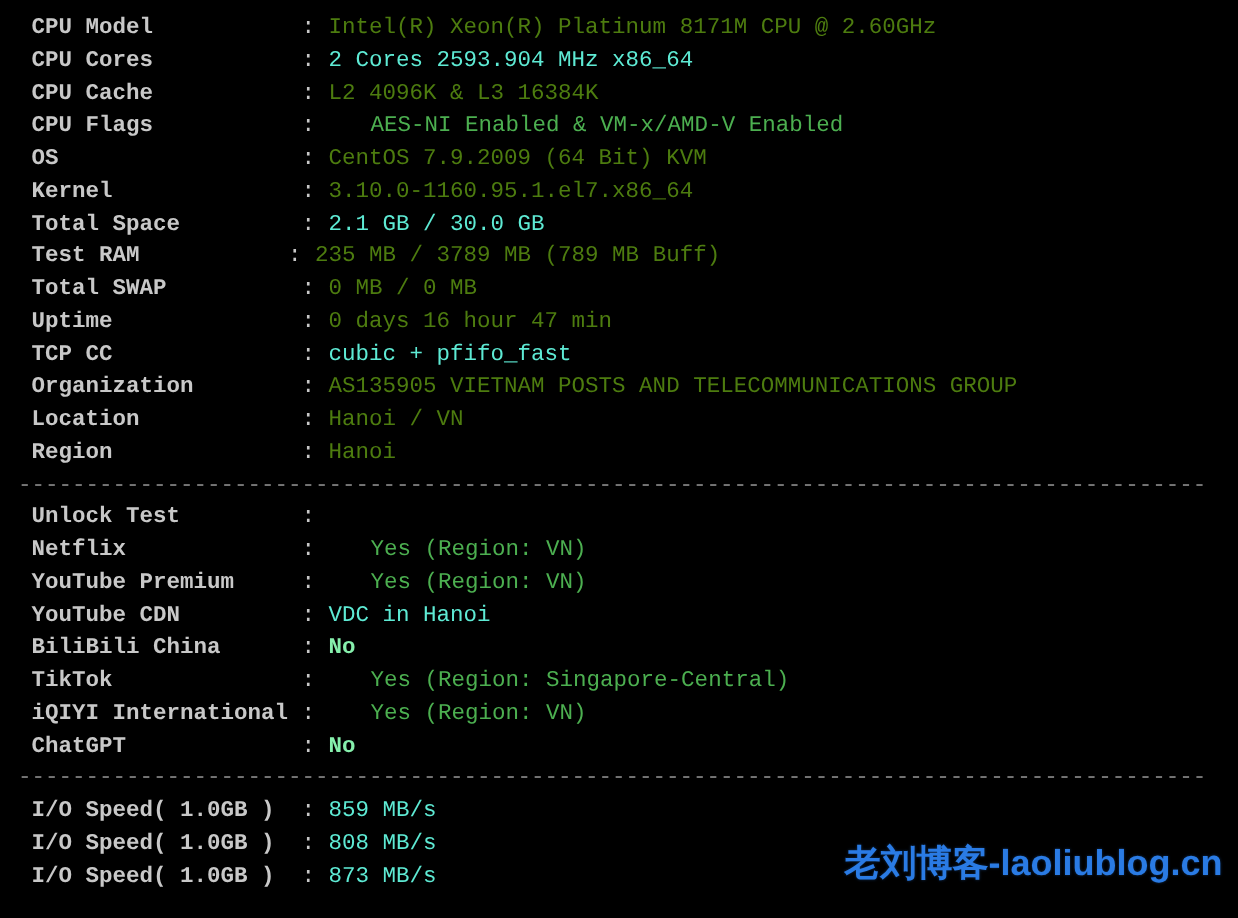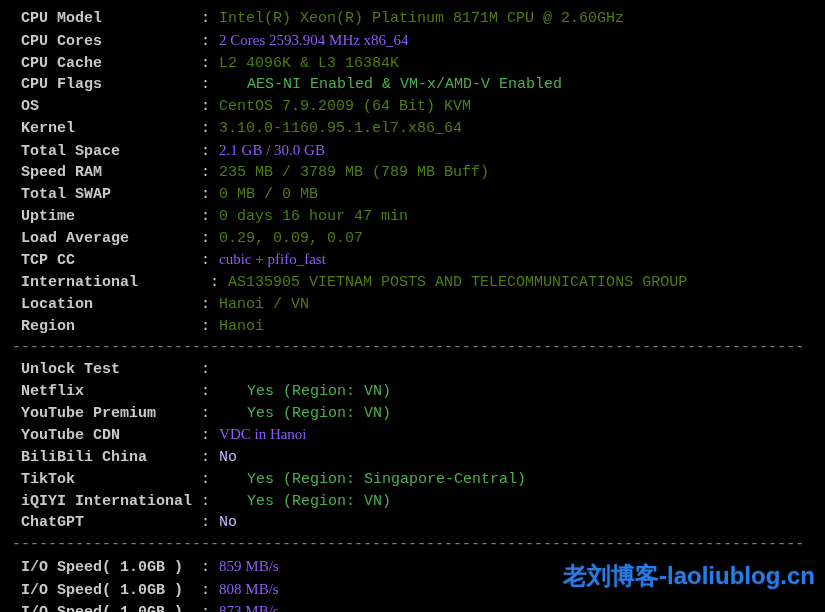--- a/index.html
+++ b/index.html
@@ -12,23 +12,23 @@
     padding: 8px 12px;
     width: 825px;
     height: 612px;
     overflow: hidden;
     position: relative;
   }
   .row { white-space: pre; }
   .label { color: #c8c8c8; font-weight: bold; }
   .colon { color: #c8c8c8; }
   .cyan  { color: #4d7c0f; }
-  .yellow{ color: #8b5cf6; font-family: Liberation Serif, serif; }
+  .yellow{ color: #5eead4; }
   .green { color: #4caf50; margin-left: 28px; }
-  .red   { color: #c4b5fd; }
+  .red   { color: #86efac; font-weight: bold; }
   .divider { color: #808080; letter-spacing: 0; white-space: nowrap; overflow: hidden; }
   .watermark {
     position: absolute;
     right: 10px;
     bottom: 18px;
     color: #2a7be4;
     font-weight: bold;
     font-size: 24px;
     font-family: "Microsoft YaHei", sans-serif;
     text-shadow: 0 0 2px rgba(42,123,228,0.4);
@@ -39,26 +39,25 @@
 <body>
 
 <div id="term">
     <div class="row"><span class="label"> CPU Model           </span><span class="colon">: </span><span class="cyan">Intel(R) Xeon(R) Platinum 8171M CPU @ 2.60GHz</span></div>
     <div class="row"><span class="label"> CPU Cores           </span><span class="colon">: </span><span class="yellow">2 Cores 2593.904 MHz x86_64</span></div>
     <div class="row"><span class="label"> CPU Cache           </span><span class="colon">: </span><span class="cyan">L2 4096K &amp; L3 16384K</span></div>
     <div class="row"><span class="label"> CPU Flags           </span><span class="colon">: </span><span class="green">AES-NI Enabled &amp; VM-x/AMD-V Enabled</span></div>
     <div class="row"><span class="label"> OS                  </span><span class="colon">: </span><span class="cyan">CentOS 7.9.2009 (64 Bit) KVM</span></div>
     <div class="row"><span class="label"> Kernel              </span><span class="colon">: </span><span class="cyan">3.10.0-1160.95.1.el7.x86_64</span></div>
     <div class="row"><span class="label"> Total Space         </span><span class="colon">: </span><span class="yellow">2.1 GB / 30.0 GB</span></div>
-    <div class="row"><span class="label"> Speed RAM           </span><span class="colon">: </span><span class="cyan">235 MB / 3789 MB (789 MB Buff)</span></div>
+    <div class="row"><span class="label"> Test RAM           </span><span class="colon">: </span><span class="cyan">235 MB / 3789 MB (789 MB Buff)</span></div>
     <div class="row"><span class="label"> Total SWAP          </span><span class="colon">: </span><span class="cyan">0 MB / 0 MB</span></div>
     <div class="row"><span class="label"> Uptime              </span><span class="colon">: </span><span class="cyan">0 days 16 hour 47 min</span></div>
-    <div class="row"><span class="label"> Load Average        </span><span class="colon">: </span><span class="cyan">0.29, 0.09, 0.07</span></div>
     <div class="row"><span class="label"> TCP CC              </span><span class="colon">: </span><span class="yellow">cubic + pfifo_fast</span></div>
-    <div class="row"><span class="label"> International        </span><span class="colon">: </span><span class="cyan">AS135905 VIETNAM POSTS AND TELECOMMUNICATIONS GROUP</span></div>
+    <div class="row"><span class="label"> Organization        </span><span class="colon">: </span><span class="cyan">AS135905 VIETNAM POSTS AND TELECOMMUNICATIONS GROUP</span></div>
     <div class="row"><span class="label"> Location            </span><span class="colon">: </span><span class="cyan">Hanoi / VN</span></div>
     <div class="row"><span class="label"> Region              </span><span class="colon">: </span><span class="cyan">Hanoi</span></div>
     <div class="row divider">----------------------------------------------------------------------------------------</div>
     <div class="row"><span class="label"> Unlock Test         </span><span class="colon">: </span></div>
     <div class="row"><span class="label"> Netflix             </span><span class="colon">: </span><span class="green">Yes (Region: VN)</span></div>
     <div class="row"><span class="label"> YouTube Premium     </span><span class="colon">: </span><span class="green">Yes (Region: VN)</span></div>
     <div class="row"><span class="label"> YouTube CDN         </span><span class="colon">: </span><span class="yellow">VDC in Hanoi</span></div>
     <div class="row"><span class="label"> BiliBili China      </span><span class="colon">: </span><span class="red">No</span></div>
     <div class="row"><span class="label"> TikTok              </span><span class="colon">: </span><span class="green">Yes (Region: Singapore-Central)</span></div>
     <div class="row"><span class="label"> iQIYI International </span><span class="colon">: </span><span class="green">Yes (Region: VN)</span></div>

